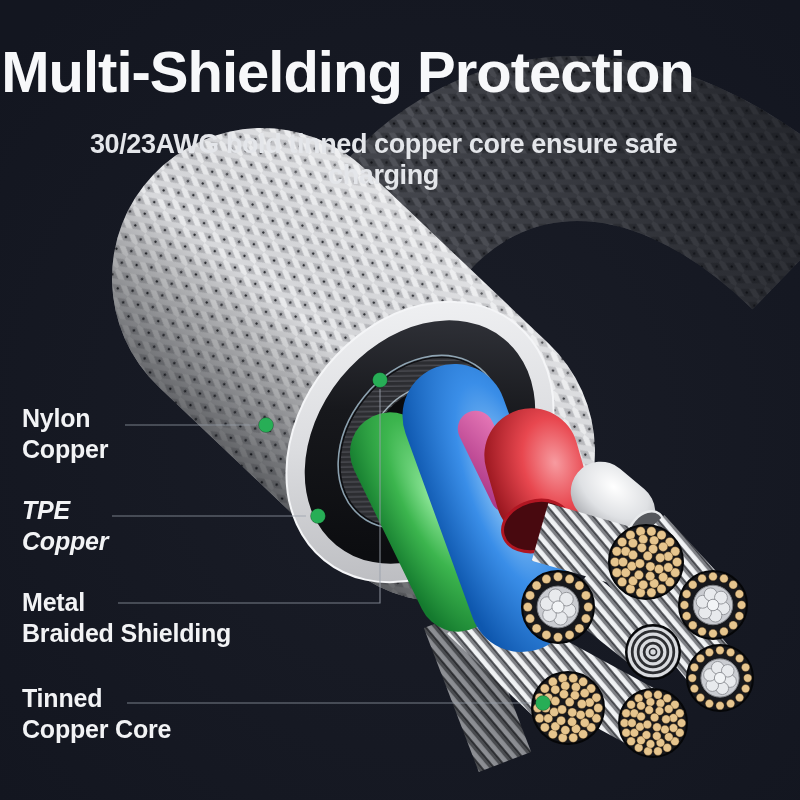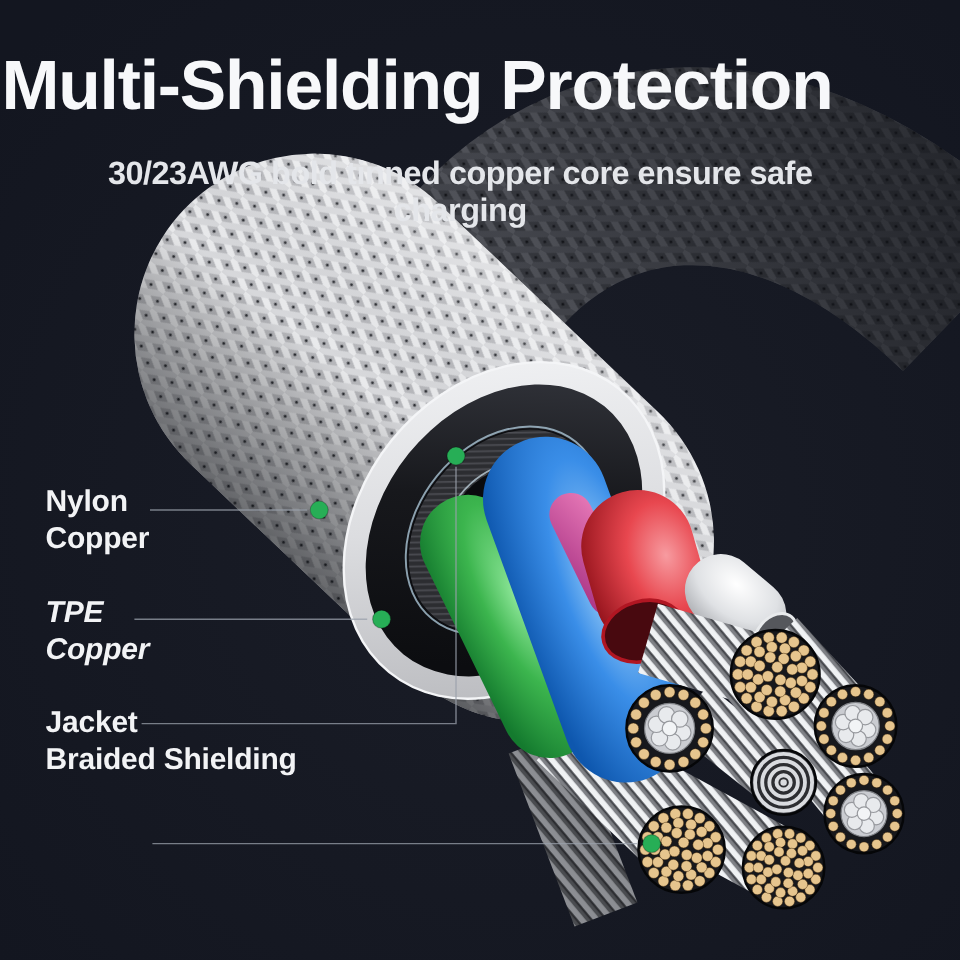--- a/index.html
+++ b/index.html
@@ -13,21 +13,21 @@
          font-family:"Liberation Sans","DejaVu Sans",sans-serif;}
   .art,.leaders{position:absolute;left:0;top:0;width:800px;height:800px;}
   .leaders{pointer-events:none;}
   .hdr{position:absolute;left:0;top:0;width:800px;text-align:center;z-index:5;}
   .title{position:absolute;left:0;top:42px;width:695px;margin:0;
          font-size:58px;font-weight:bold;letter-spacing:-1px;line-height:1.05;
          color:var(--c-title_text);}
   .subtitle{position:absolute;left:18px;top:113px;width:699px;margin:16px;
          font-size:27px;font-weight:bold;letter-spacing:-0.4px;
          color:var(--c-subtitle_text);}
-  .callout{position:absolute;left:38px;z-index:6;color:var(--c-label_text);
+  .callout{position:absolute;left:22px;z-index:6;color:var(--c-label_text);
          font-size:25px;font-weight:bold;line-height:31px;letter-spacing:-0.2px;}
   .co-nylon{top:403px;} .co-tpe{top:495px;font-style:italic;} .co-metal{top:587px;} .co-tinned{top:683px;}
   .leaders line,.leaders polyline{stroke:var(--c-leader_line);stroke-width:1.2;opacity:.75;fill:none;}
   .leaders circle{fill:var(--c-accent_dot);stroke:rgba(0,0,0,.25);stroke-width:1;}
 </style>
 </head>
 <body>
 
 <div class="stage">
 
@@ -394,23 +394,27 @@
 
   <div class="callout co-nylon">
     <div>Nylon</div>
     <div>Copper</div>
   </div>
   <div class="callout co-tpe">
     <div>TPE</div>
     <div>Copper</div>
   </div>
   <div class="callout co-metal">
-    <div>Jacket</div>
+    <div>Metal</div>
     <div>Braided Shielding</div>
   </div>
+  <div class="callout co-tinned">
+    <div>Tinned</div>
+    <div>Copper Core</div>
+  </div>
 
   <svg class="leaders" viewBox="0 0 800 800">
     <g>
       <line x1="125" y1="425" x2="256" y2="425"></line>
       <circle cx="266" cy="425" r="7.5"></circle>
     </g>
     <g>
       <line x1="112" y1="516" x2="306" y2="516"></line>
       <circle cx="318" cy="516" r="7.5"></circle>
     </g>

